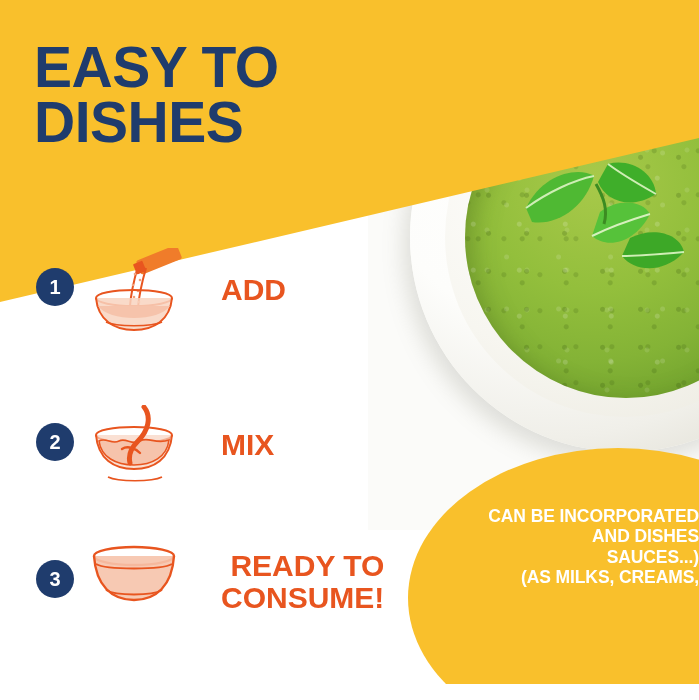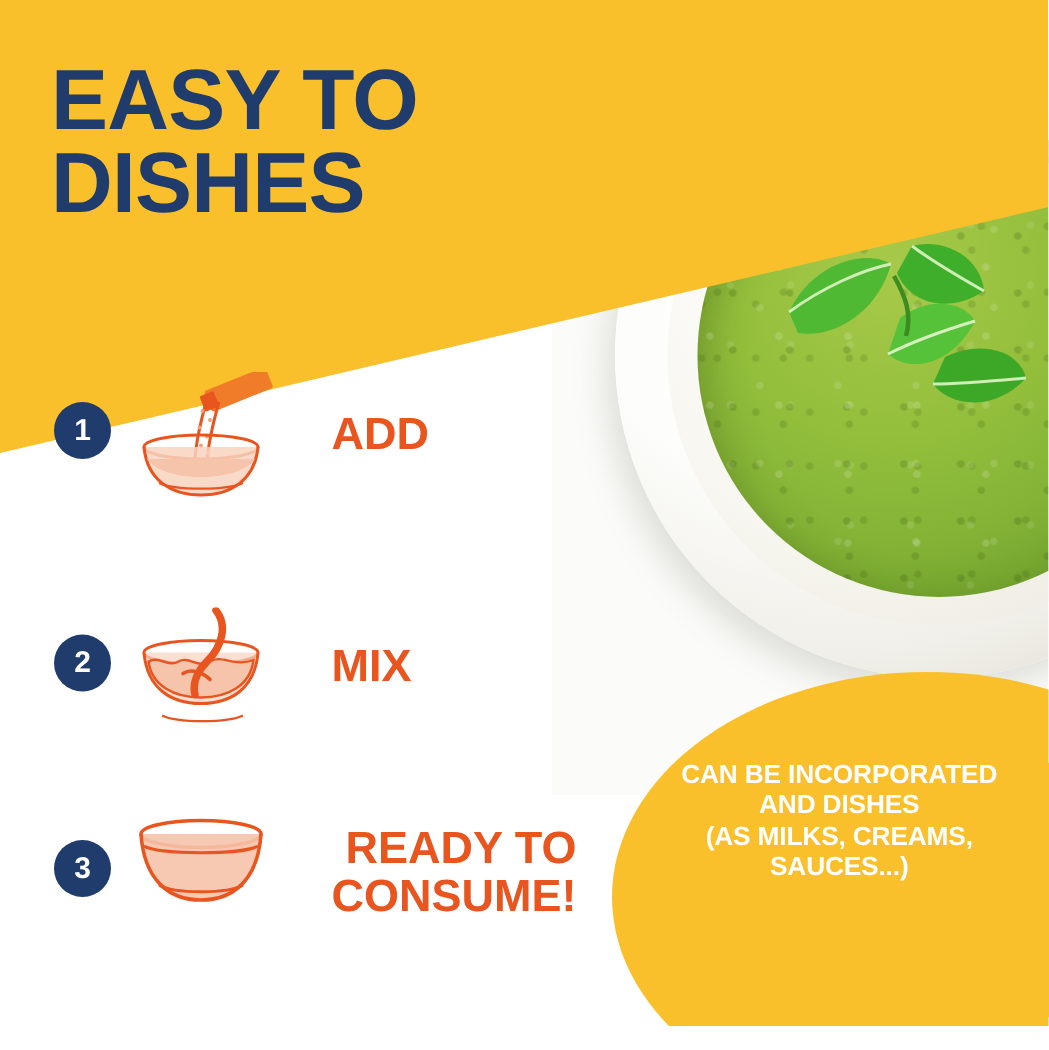--- a/index.html
+++ b/index.html
@@ -180,21 +180,21 @@
     width: 420px;
     height: 300px;
     border-radius: 50%;
     background: #f9c02c;
   }
   .callout-text {
     position: absolute;
     left: 420px;
     top: 506px;
     width: 279px;
-    text-align: center;
+    text-align: right;
     color: #ffffff;
     font-weight: bold;
     font-size: 17.5px;
     line-height: 1.16;
     letter-spacing: -0.1px;
   }
   .callout-text .ln { display: block; }
 </style>
 </head>
 <body>
@@ -289,17 +289,17 @@
         <span>CONSUME!</span>
       </div>
     </div>
 
   </div>
 
   <div class="callout"></div>
   <div class="callout-text">
     <span class="ln">CAN BE INCORPORATED</span>
     <span class="ln">AND DISHES</span>
+    <span class="ln">SAUCES...)</span>
     <span class="ln">(AS MILKS, CREAMS,</span>
-    <span class="ln">SAUCES...)</span>
   </div>
 
 </div>
 
 </body></html>

